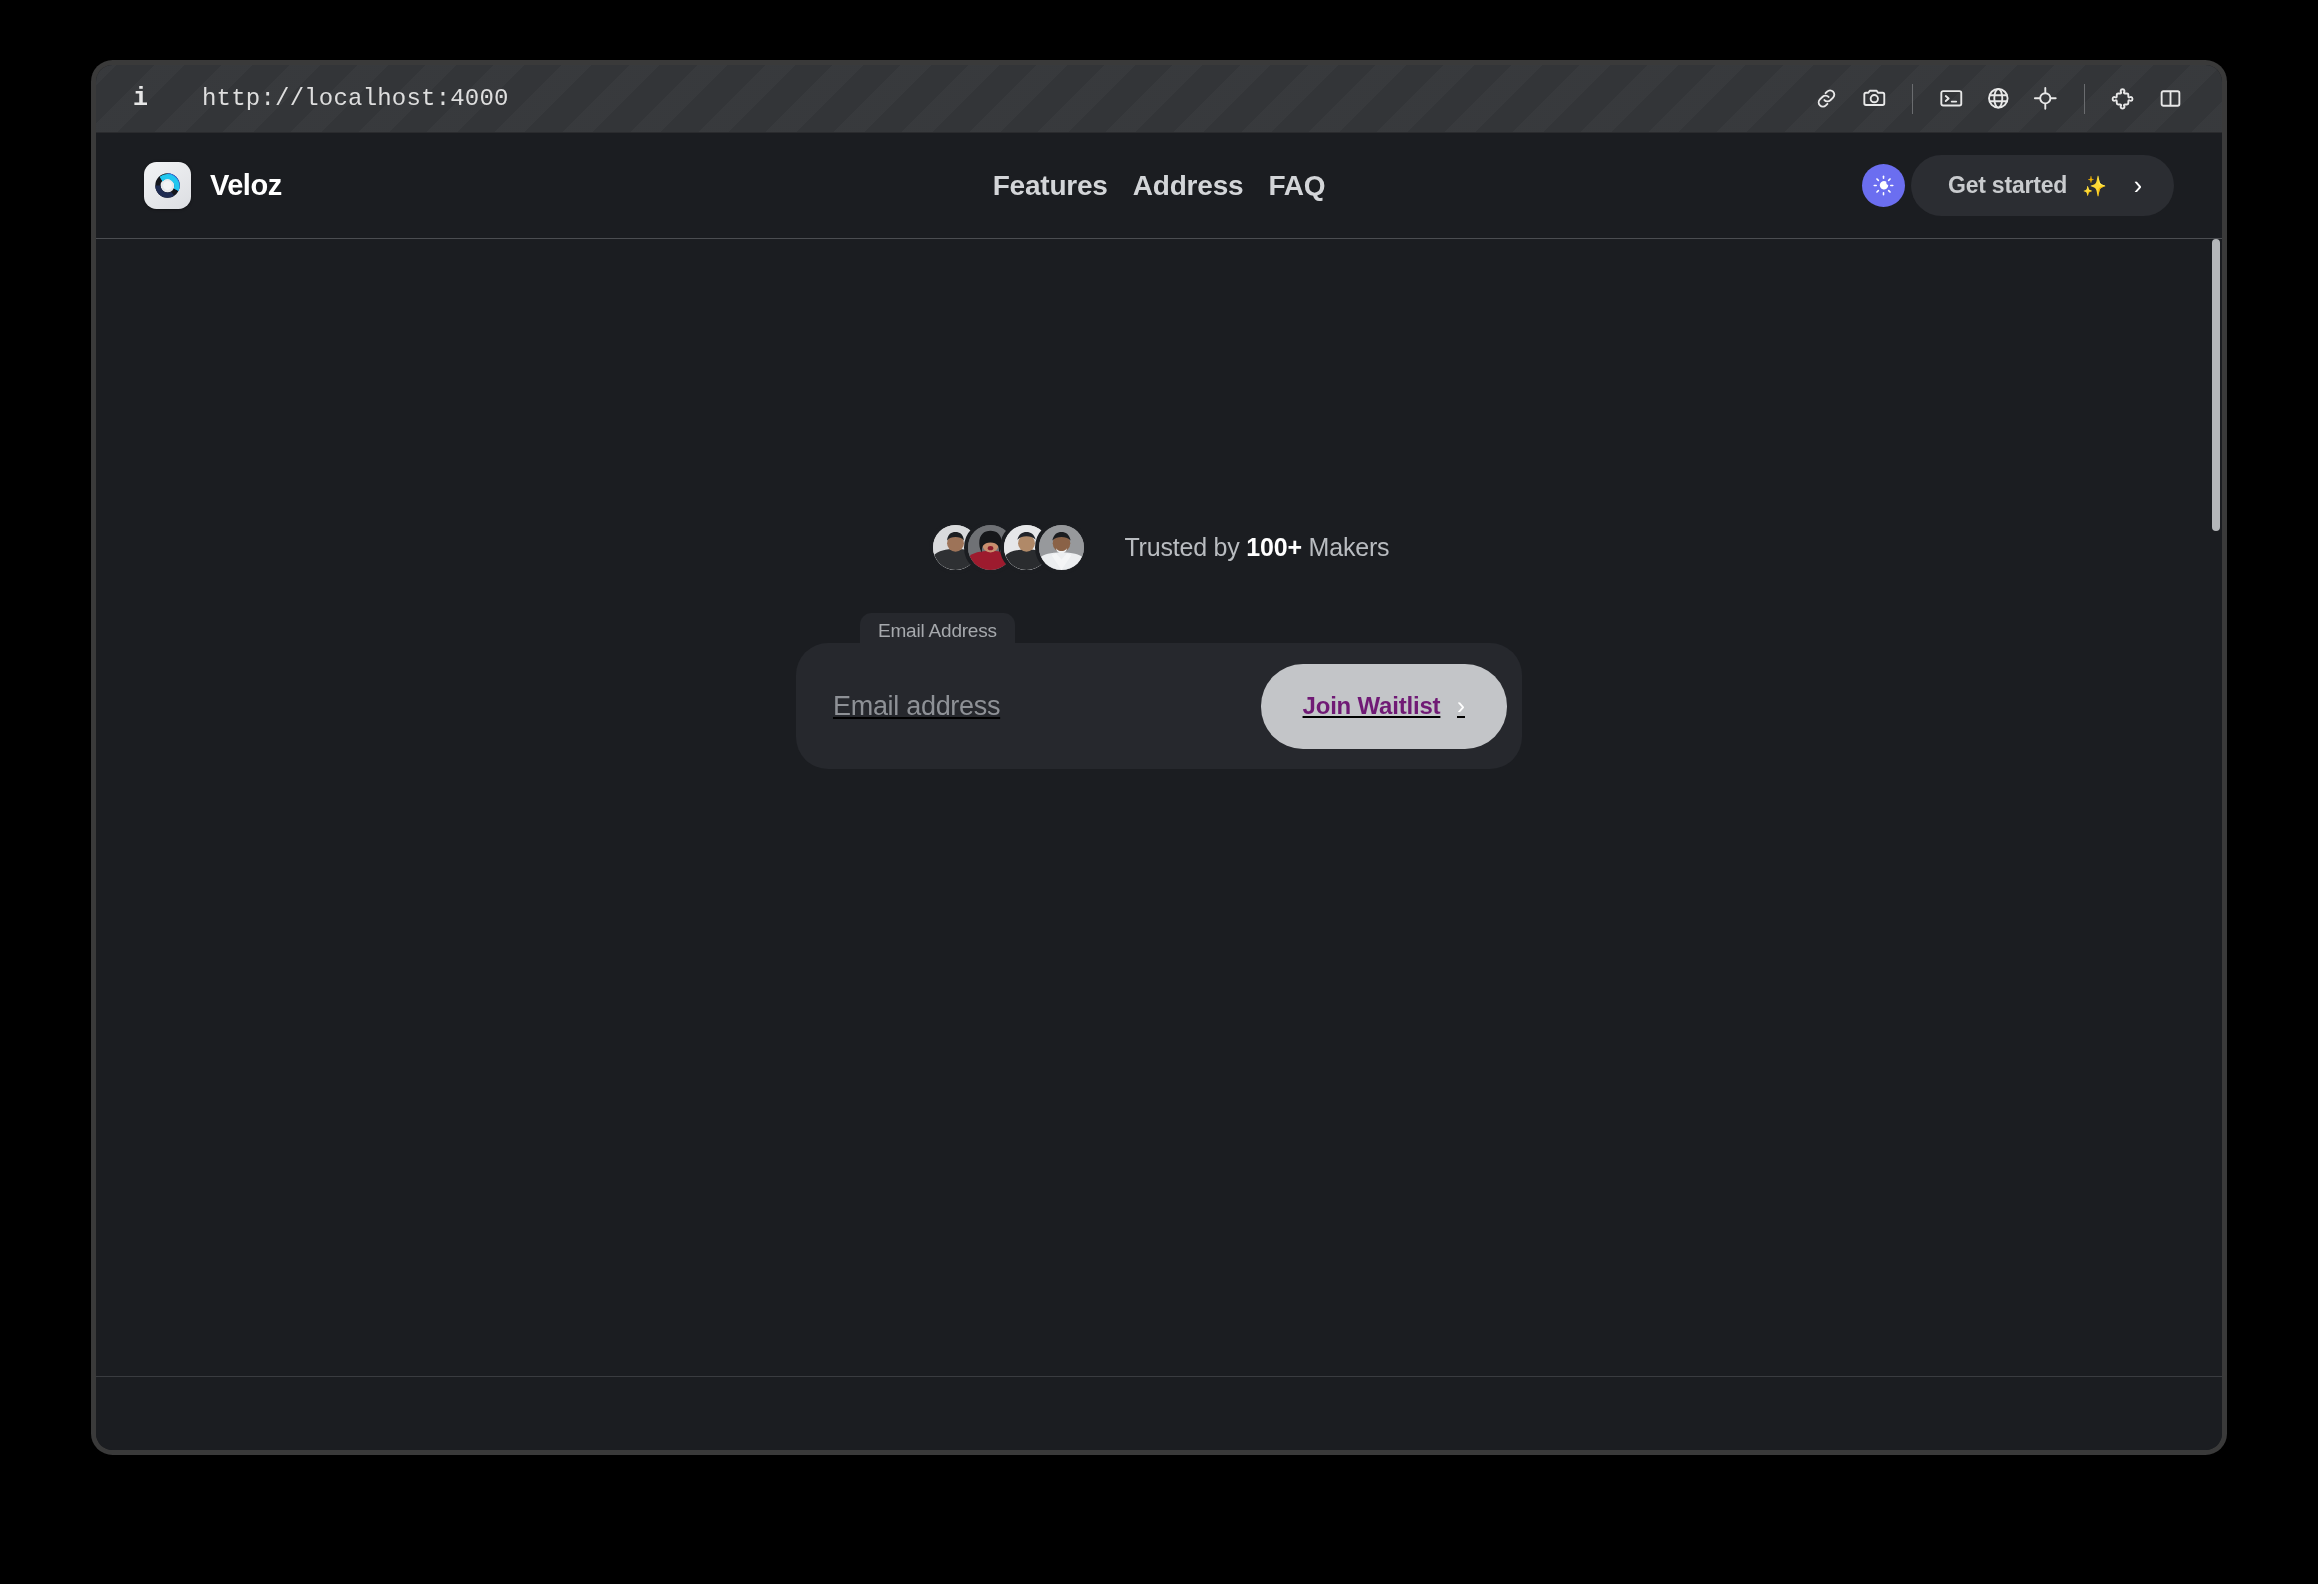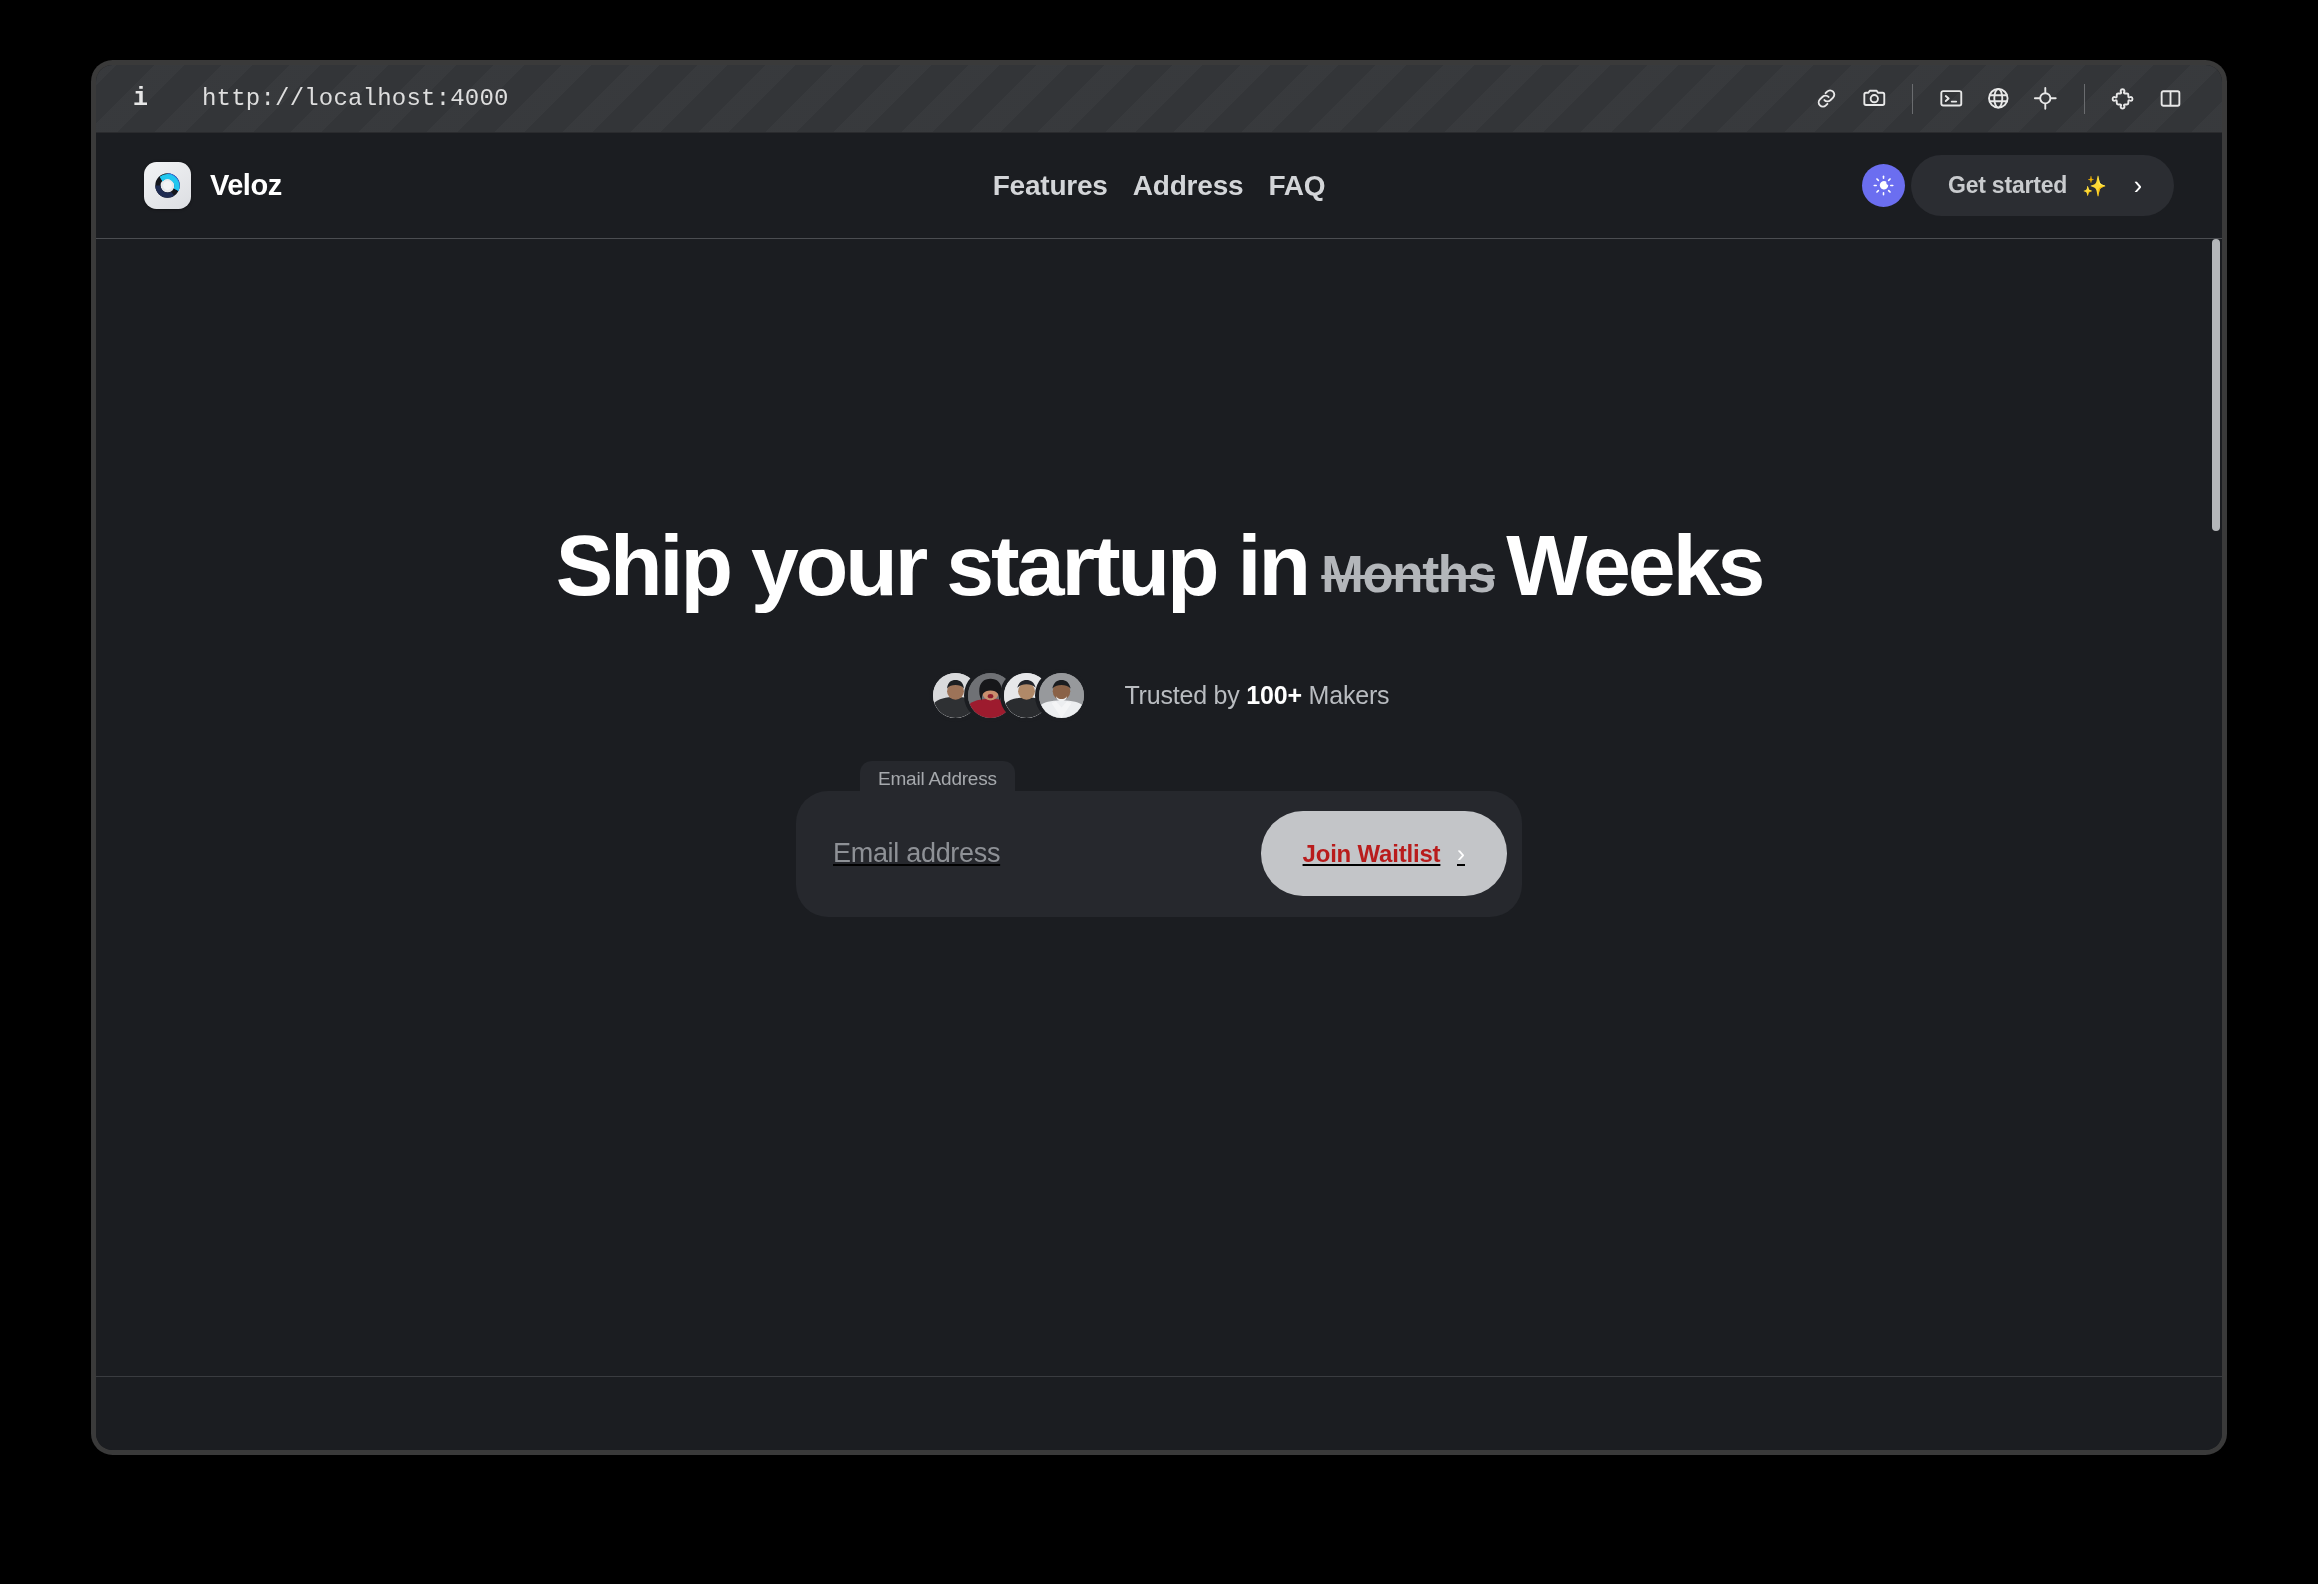--- a/index.html
+++ b/index.html
@@ -313,21 +313,21 @@
     border-radius: 42px;
     background: #c3c5c8;
     display: flex;
     align-items: center;
     justify-content: center;
     gap: 16.6px;
     padding: 0 42px;
     box-sizing: border-box;
   }
   #join-label {
-    color: #b91c1c;
+    color: #701a75;
     font-size: 24px;
     font-weight: 700;
     letter-spacing: -0.2px;
     white-space: nowrap;
   }
   #join-chevron {
     color: #ffffff;
     font-size: 24px;
     line-height: 1;
   }
@@ -466,21 +466,20 @@
 
           <div id="get-started-btn">
             <span id="get-started-label">Get started</span>
             <span id="get-started-sparkle">✨</span>
             <span id="get-started-chevron">›</span>
           </div>
         </div>
       </div>
 
       <div id="hero">
-        <h1 id="hero-title"><span>Ship your startup in</span><span id="hero-title-strike">Months</span><span>Weeks</span></h1>
 
 
         <div id="social-proof">
           <div id="avatar-stack">
             <div class="avatar" style="background:#d8d9db">
               <svg viewBox="0 0 64 64">
                 <rect width="64" height="64" fill="#d9dadc"></rect>
                 <path d="M0 44c8-8 18-10 32-10s24 2 32 10v20H0z" fill="#2e3033"></path>
                 <circle cx="32" cy="26" r="12" fill="#9d7358"></circle>
                 <path d="M20 22c1-9 6-12 12-12s11 3 12 12c-3-4-7-5-12-5s-9 1-12 5z" fill="#1d1f22"></path>

